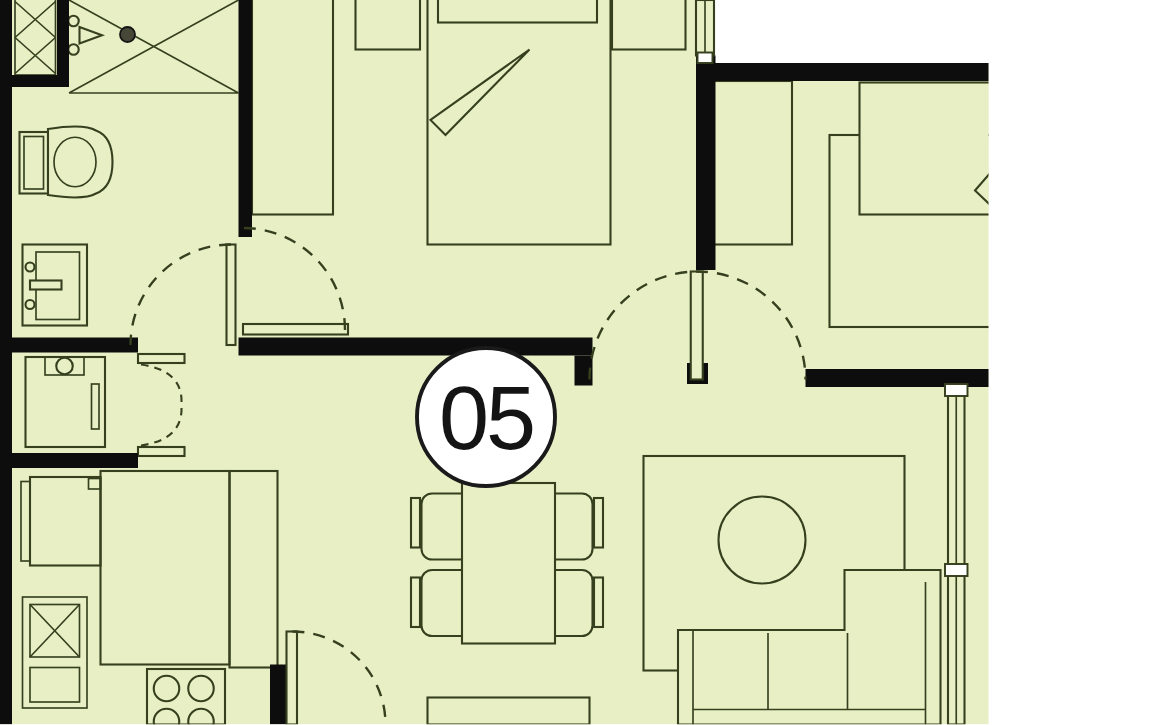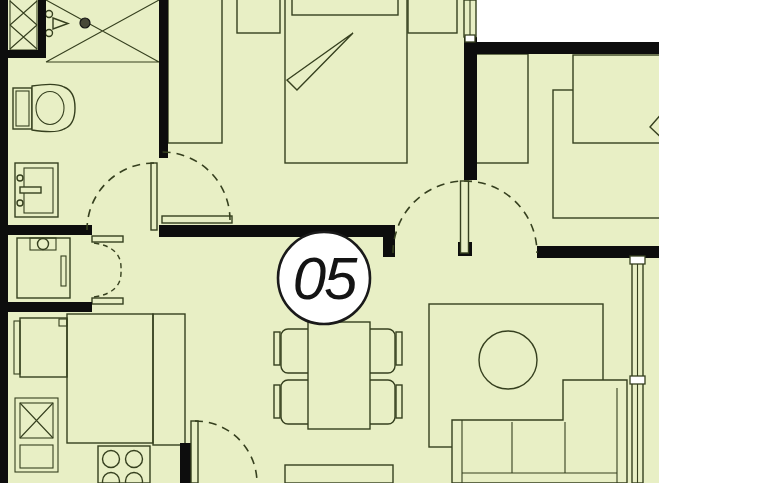--- a/index.html
+++ b/index.html
@@ -1,16 +1,16 @@
 <!DOCTYPE html>
 <html style="--floor: #e8efc5; --outside: #ffffff; --wall: #0d0d0d; --line: #36401f; --badge-bg: #ffffff; --badge-border: #1a1a1a; --badge-text: #141414;"><head>
 <meta charset="utf-8">
 <style>
   html,body{margin:0;padding:0;background:#fff;}
-  .plan-wrap{position:relative;width:659px;height:483px;overflow:hidden;background:var(--outside,#fff);font-style:italic;}
+  .plan-wrap{position:relative;width:659px;height:483px;overflow:hidden;background:var(--outside,#fff);}
   svg{display:block;}
   .floor{fill:var(--floor,#e8efc5);}
   .wall{fill:var(--wall,#0d0d0d);stroke:none;}
   .ln{stroke:var(--line,#36401f);stroke-width:1.4;fill:none;}
   .lnt{stroke:var(--line,#36401f);stroke-width:1.1;fill:none;}
   .lnf{stroke:var(--line,#36401f);stroke-width:1.4;fill:var(--floor,#e8efc5);}
   .lnw{stroke:var(--line,#36401f);stroke-width:1.3;fill:#fff;}
   .dash{stroke:var(--line,#36401f);stroke-width:1.6;fill:none;stroke-dasharray:8 6;}
   .dash2{stroke:var(--line,#36401f);stroke-width:1.4;fill:none;stroke-dasharray:5 4;}
   .hatch-stroke{stroke:var(--line,#36401f);stroke-width:1;}

